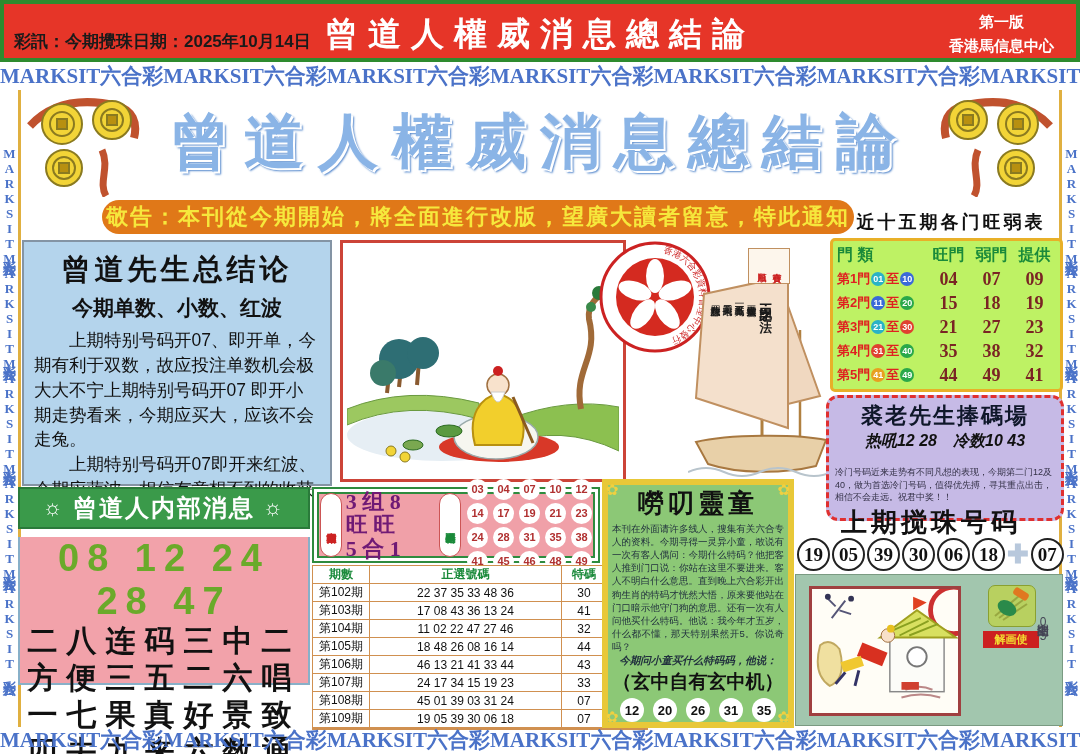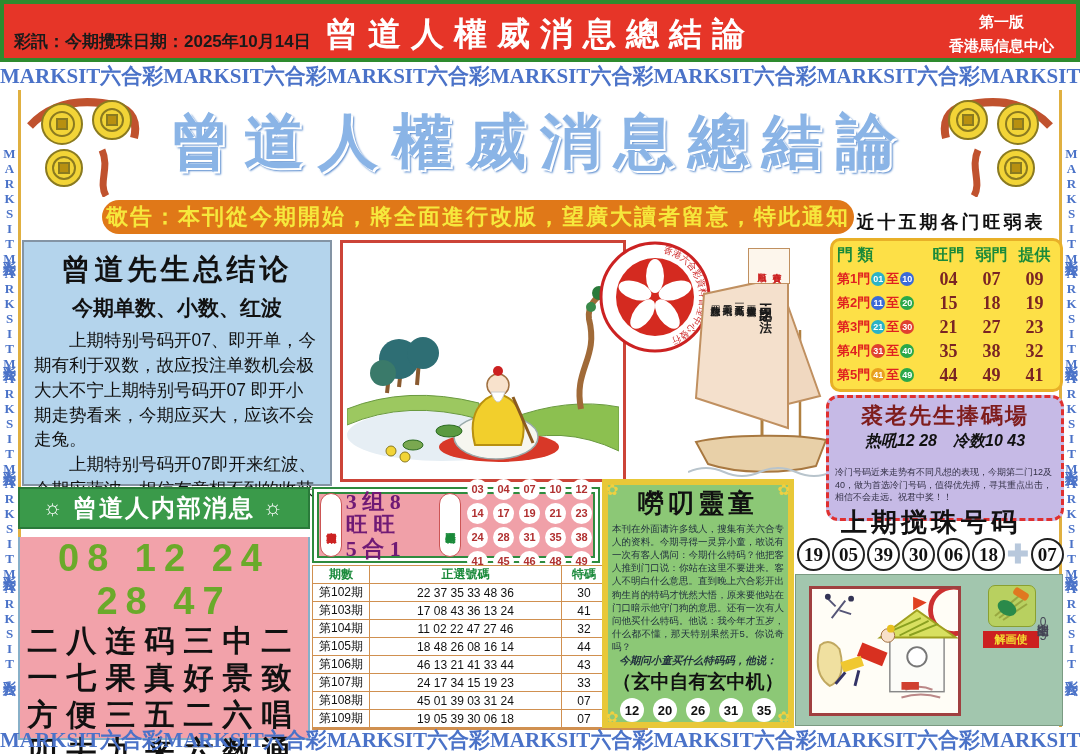--- a/index.html
+++ b/index.html
@@ -21,52 +21,52 @@
   
   .summary{left:22px;top:240px;width:310px;height:246px;background:#b4d4ec;border:2px solid #8494a4;
            box-sizing:border-box;padding:6px 10px;}
   .summary h2{margin:2px 0 4px;text-align:center;font-size:29px;letter-spacing:4px;color:#111;}
   .summary h3{margin:0 0 6px;text-align:center;font-size:21px;font-weight:bold;color:#111;}
   .summary p{margin:0;font-size:17.5px;line-height:1.42;color:#111;text-indent:2em;}
   
   .pic-frame{left:340px;top:240px;width:286px;height:242px;background:#fff;border:3px solid #cc4438;box-sizing:border-box;padding:4px;}
   
   .st-title{left:840px;top:210px;width:222px;text-align:center;font-size:18px;font-weight:bold;color:#111;letter-spacing:3px;}
-  .st-box{left:830px;top:238px;width:233px;height:154px;background:#fde047;border:3px solid #e8b028;border-radius:10px;
+  .st-box{left:830px;top:238px;width:233px;height:154px;background:#bef264;border:3px solid #e8b028;border-radius:5px;
           box-sizing:border-box;padding:2px 4px;display:flex;flex-direction:column;}
   .st-row{flex:1;display:flex;align-items:center;}
   .st-head{color:#1a8a3a;font-weight:bold;font-size:16px;}
   .st-gate{width:92px;display:flex;align-items:center;gap:1px;color:#e02020;font-weight:bold;font-size:13px;}
   .ball{width:14px;height:14px;border-radius:50%;color:#fff;font-size:9px;font-weight:bold;
         display:flex;align-items:center;justify-content:center;}
   .st-val{width:44px;text-align:center;color:#7a2424;font-size:18px;font-weight:bold;font-family:"Liberation Serif",serif;}
   
   .qiu{left:826px;top:395px;width:238px;height:126px;background:#c6bae6;border:3px dashed #e03030;border-radius:12px;
        box-sizing:border-box;padding:3px 6px;}
-  .qiu h2{margin:0;text-align:center;font-size:22px;letter-spacing:2px;color:#7f1d1d;}
+  .qiu h2{margin:0;text-align:center;font-size:22px;letter-spacing:2px;color:#0f172a;}
   .qiu .hc{margin:0;text-align:center;font-size:16px;font-weight:bold;color:#111;font-style:italic;}
   .qiu .cols{display:flex;gap:5px;margin-top:14px;}
   .qiu .cols div{flex:1;font-size:9px;line-height:1.4;color:#333046;}
   
   .ld-title{left:798px;top:505px;width:266px;text-align:center;font-size:26px;font-weight:bold;color:#111;letter-spacing:4px;}
   .ld-row{left:797px;top:538px;width:268px;display:flex;align-items:center;gap:2px;}
   .ld-ball{width:33px;height:33px;border:2px solid #222;font-size:19px;font-weight:bold;color:#111;font-family:"Liberation Serif",serif;}
   .ld-plus{color:#b8c8dc;font-size:26px;font-weight:bold;}
   
   .pic-panel{left:795px;top:574px;width:268px;height:152px;background:#a2c6ae;border:1px solid #7a9a82;box-sizing:border-box;}
   .cartoon{left:13px;top:11px;width:152px;height:130px;background:#fffdf6;border:3px solid #a04040;box-sizing:border-box;}
   .badge-ic{left:192px;top:10px;width:46px;height:40px;background:#b8d060;border:1px solid #8aa030;border-radius:7px;}
   .badge-lb{left:187px;top:56px;width:56px;height:17px;background:#cc2020;color:#f4e030;font-size:11px;font-weight:bold;
             text-align:center;line-height:17px;}
   .pic-cap{left:238px;top:40px;height:100px;color:#445;font-size:12px;}
   
   .ins{left:18px;top:487px;width:292px;height:241px;box-sizing:border-box;}
   .ins-head{height:42px;background:#3a9a4a;color:#fff;display:flex;align-items:center;justify-content:center;gap:8px;
             font-size:24px;font-weight:bold;letter-spacing:2px;border:2px solid #2a7a3a;box-sizing:border-box;}
-  .ins-body{height:203px;background:#f2a2aa;border:2px solid #88b0c8;border-top:none;box-sizing:border-box;text-align:center;}
+  .ins-body{height:148px;background:#f2a2aa;border:2px solid #88b0c8;border-top:none;box-sizing:border-box;text-align:center;}
   .ins-nums{margin-top:8px;color:#6aaa2a;font-size:38px;font-weight:bold;letter-spacing:8px;}
   .ins-line{color:#111;font-size:30px;font-weight:bold;letter-spacing:9px;line-height:1.23;font-family:"Liberation Serif",serif;}
   .sun{font-size:22px;color:#fff;}
   
   .lucky{left:312px;top:487px;width:288px;height:76px;background:#f0a0a8;border:2px solid #2e8b3e;
          box-shadow:inset 0 0 0 3px #fff,inset 0 0 0 5px #2e8b3e;box-sizing:border-box;
          display:flex;align-items:center;padding:0 6px;gap:4px;}
   .oval{width:24px;height:62px;background:#fff;border:1px solid #cc5555;border-radius:12px;
         display:flex;align-items:center;justify-content:center;font-size:10px;font-weight:bold;}
   .lk-center{width:108px;color:#701a75;font-weight:bold;font-size:22px;line-height:1.05;
@@ -351,22 +351,22 @@
 
   <div class="abs ins">
     <div class="ins-head">
       <span class="sun">☼</span>
       <span>曾道人内部消息</span>
       <span class="sun">☼</span>
     </div>
     <div class="ins-body">
       <div class="ins-nums">08 12 24 28 47</div>
       <div class="ins-line">二八连码三中二</div>
+      <div class="ins-line">方便三五二六唱</div>
       <div class="ins-line">一七果真好景致</div>
-      <div class="ins-line">方便三五二六唱</div>
       <div class="ins-line">四去九来六数通</div>
     </div>
   </div>
 
   <div class="abs lucky">
     <div class="oval">
         <span class="vtext" style="color:#cc2222;">今期幸運吉數</span>
       </div>
     <div class="lk-center">
       <div>3 组 8</div>

